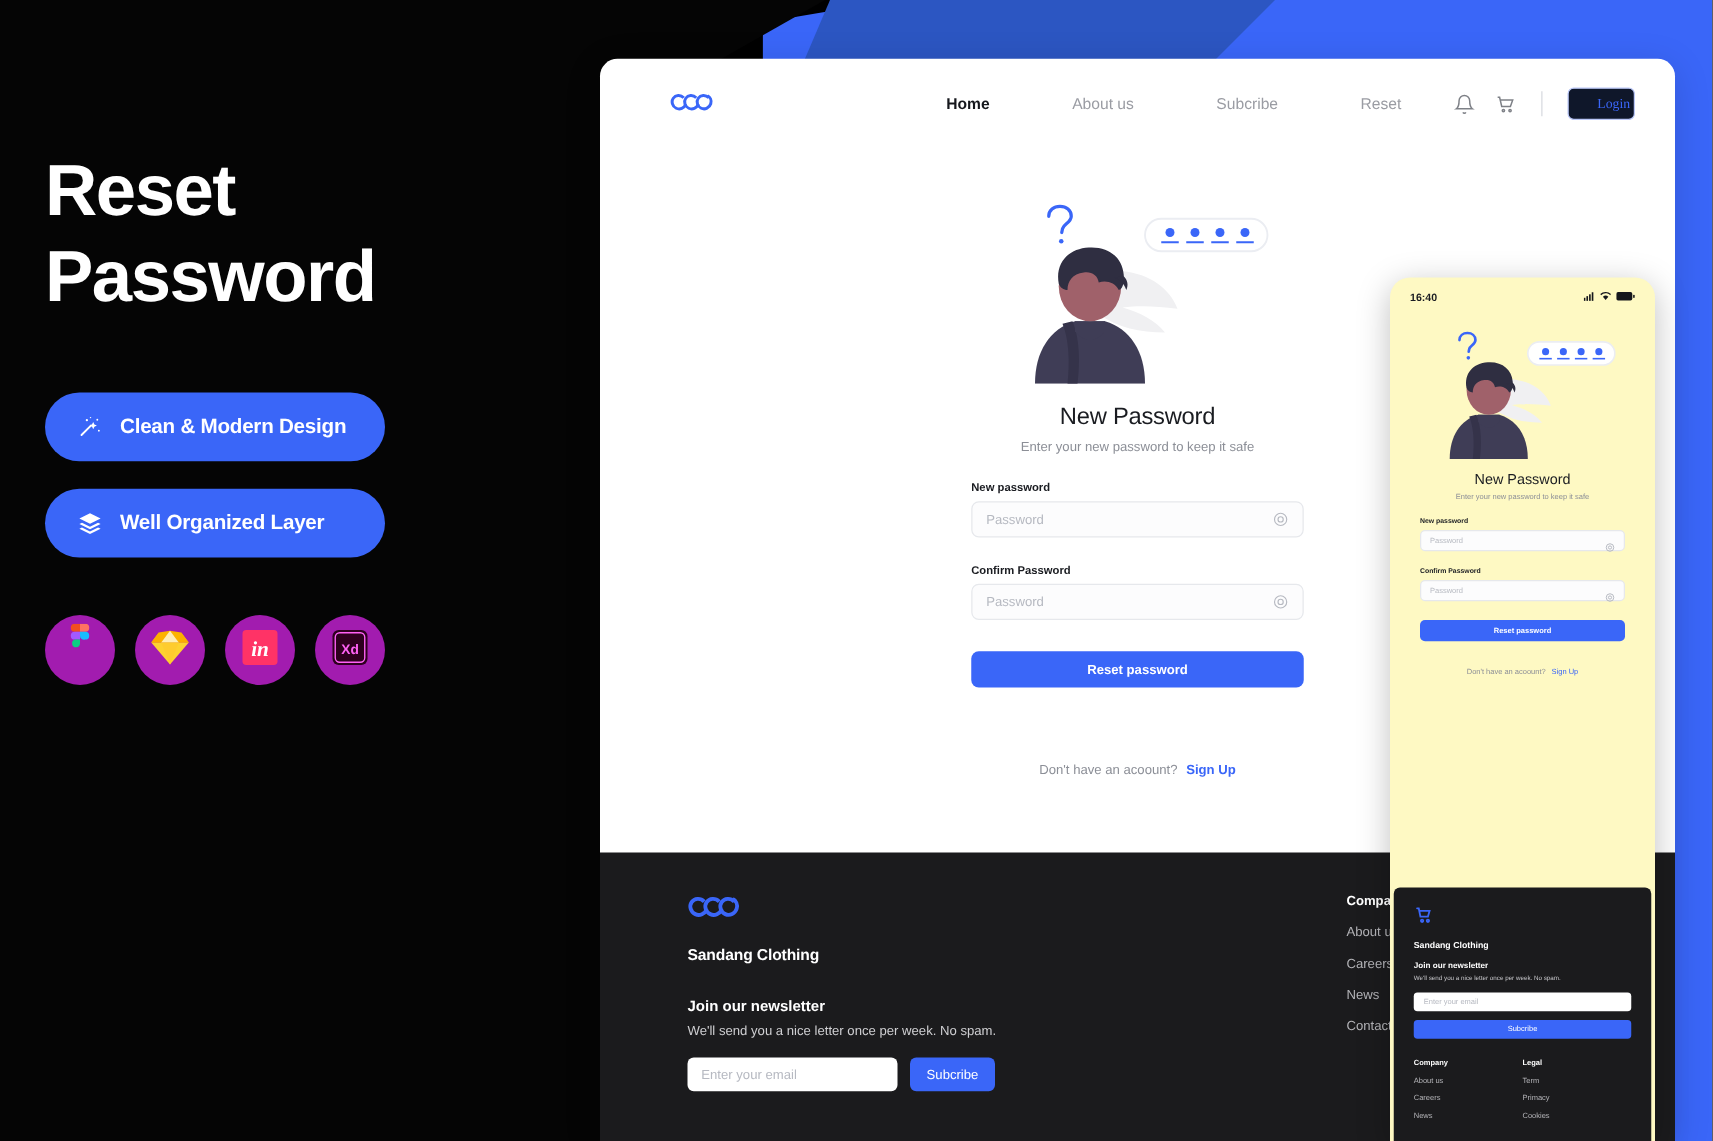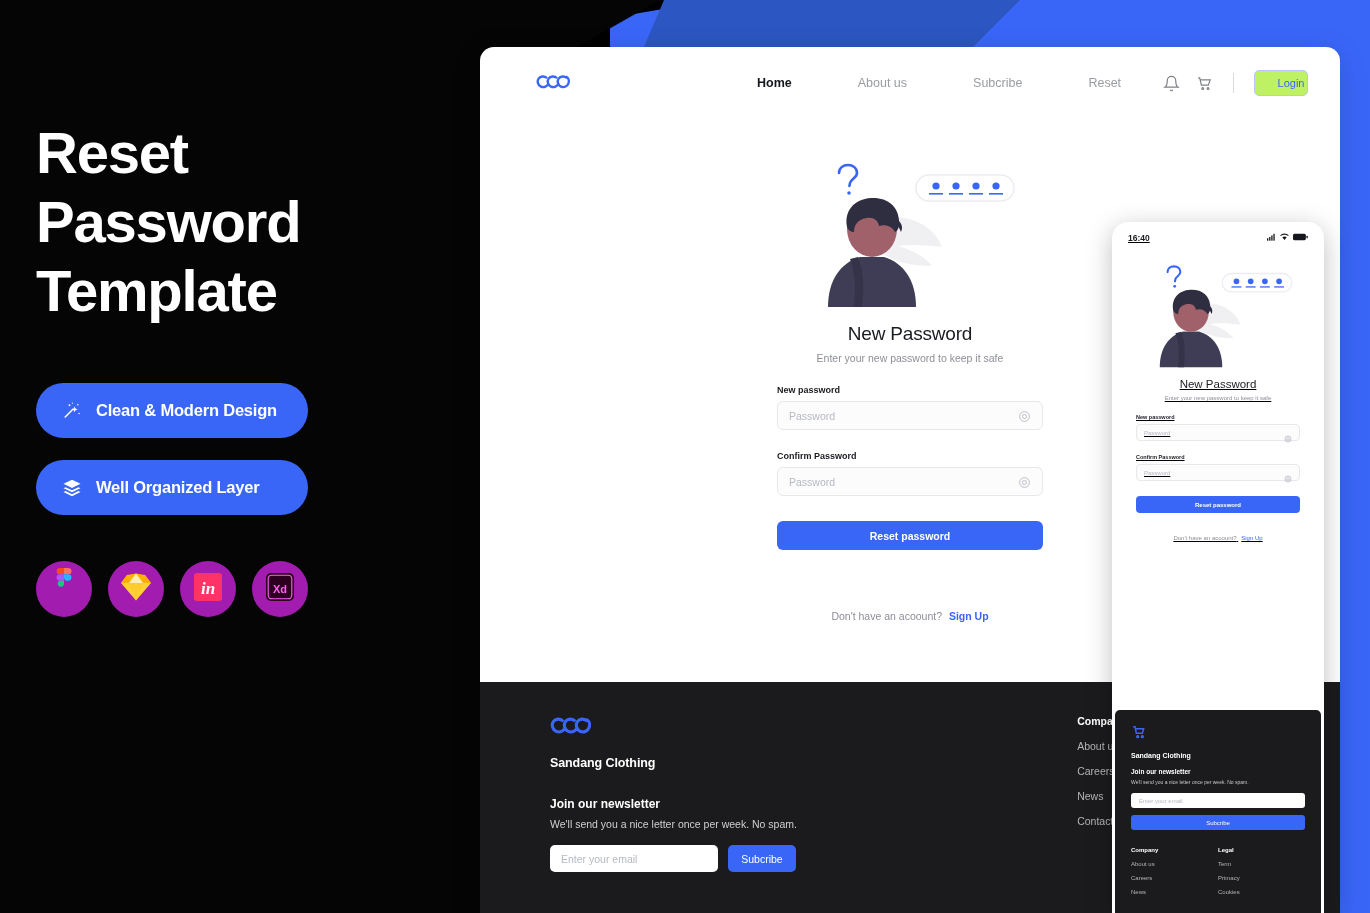--- a/index.html
+++ b/index.html
@@ -88,22 +88,22 @@
     font-size: 12.5px; color: #9a9ca3; text-decoration: none;
     padding: 0 33px; cursor: pointer; white-space: nowrap;
   }
   .dm-menu a.active { color: #15171c; font-weight: 600; }
   .dm-nav-right { margin-left: auto; display: flex; align-items: center; gap: 16px; }
   .nav-ico { width: 17px; height: 17px; cursor: pointer; opacity: .78; }
   .nav-sep { width: 1px; height: 20px; background: #d8dae0; margin: 0 4px; }
   .login-btn {
     width: 54px; height: 26px;
     border: 1px solid #b9c6f7; border-radius: 5px;
-    background: #bef264; color: #3a66f8;
-    font-size: 11px; font-family: Liberation Sans, sans-serif;
+    background: #0f172a; color: #3a66f8;
+    font-size: 11px; font-family: Liberation Serif, serif;
     display: flex; align-items: center; justify-content: center;
     cursor: pointer;
     padding-left: 20px;
   }
 
   
   .illus-wrap { width: 100%; display: flex; justify-content: center; margin-top: 38px; }
 
   
   .dm-form { width: 266px; margin: 16px auto 0; }
@@ -148,25 +148,24 @@
     color: #fff; font-size: 10.5px; font-family: inherit; cursor: pointer;
   }
   .ft-col { margin-left: auto; margin-right: 215px; display: flex; flex-direction: column; gap: 13px; }
   .ft-col-h { color: #fff; font-size: 10.5px; font-weight: 700; }
   .ft-col a { color: #b4b4b8; font-size: 10.5px; text-decoration: none; cursor: pointer; }
 
   
   .phone {
     position: absolute; top: 222px; left: 1112px;
     width: 212px; height: 691px;
-    background: #ffffff;
+    background: #fef9c3;
     border-radius: 16px 16px 0 0;
     overflow: hidden;
     box-shadow: 0 6px 26px rgba(0,0,0,0.25);
-    text-decoration: underline;
   }
   .ph-status {
     height: 32px; display: flex; align-items: center;
     padding: 0 16px; font-size: 8.5px; color: #1a1c21; font-weight: 600;
   }
   .ph-status-right { margin-left: auto; display: flex; align-items: center; gap: 4px; }
   .ph-illus { display: flex; justify-content: center; margin-top: 6px; }
   .ph-h1 { text-align: center; font-size: 11.5px; color: #1a1c21; margin-top: 10px; }
   .ph-sub { text-align: center; font-size: 6px; color: #8c8f97; margin-top: 5px; }
   .ph-form { width: 164px; margin: 0 auto; }
@@ -217,21 +216,20 @@
   <div class="bg-blue-dark"></div>
   <div class="bg-black-left"></div>
   <div class="bg-black-panel"></div>
 </div>
 
 <div class="left-panel">
 
   <h1 class="hero-title">
     <span>Reset</span>
     <span>Password</span>
-    <span>Template</span>
   </h1>
 
   <div class="pill-list">
 
     <div class="pill">
       <span class="pill-icon">
         <svg width="20" height="20" viewBox="0 0 24 24" fill="#fff">
           <path d="M4.5 19.8 14 10.3l-1.3-1.3L3.2 18.5c-.4.4-.4 1 0 1.3.4.4 1 .4 1.3 0z"></path>
           <path d="M15.1 6.6 16.2 9l2.4 1.1-2.4 1.1-1.1 2.4-1.1-2.4L11.6 10l2.4-1.1z"></path>
           <circle cx="9" cy="5" r="1.1"></circle>

